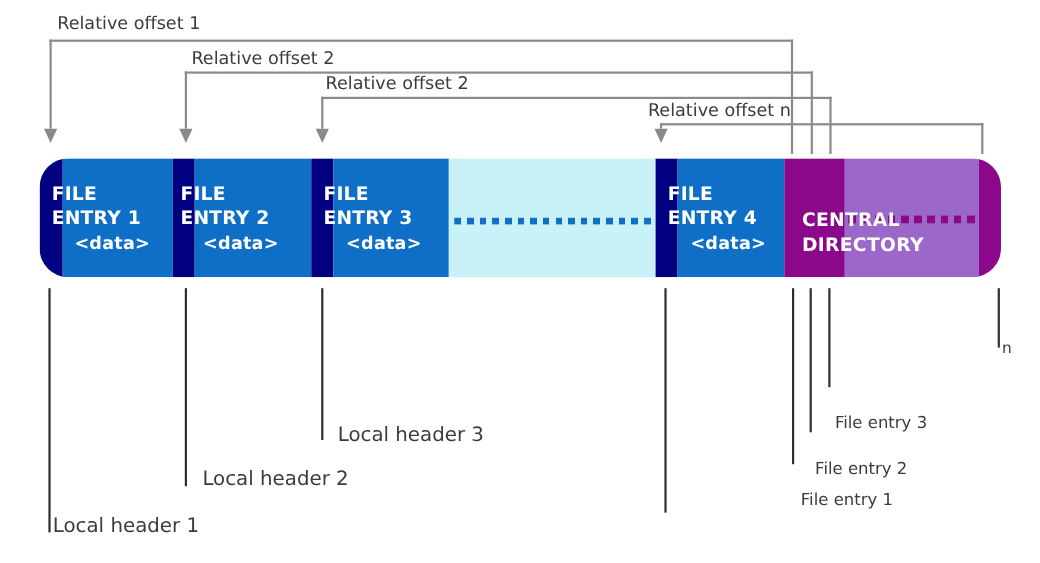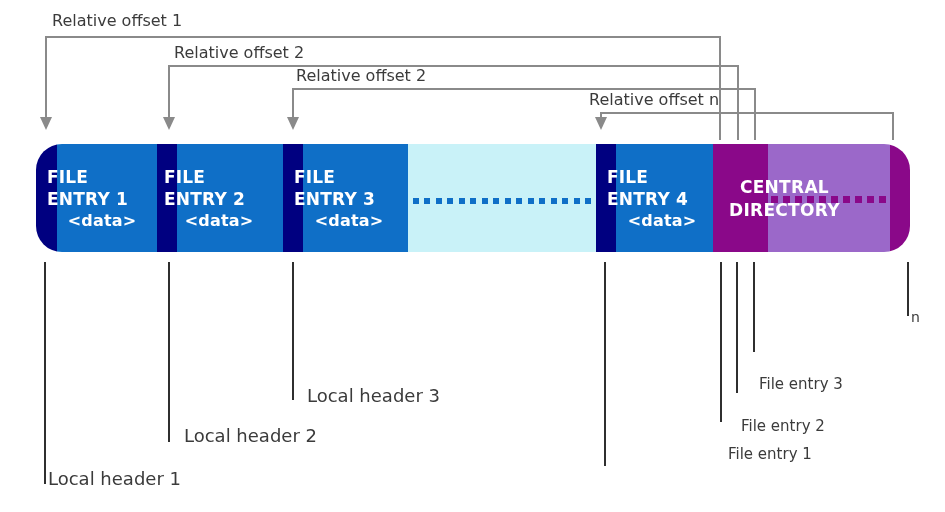--- a/index.html
+++ b/index.html
@@ -26,22 +26,22 @@
   .seg{height:100%;flex:0 0 auto;}
   .seg.navy{background:var(--navy);}  .seg.blue{background:var(--blue);}
   .seg.cyan{background:var(--cyan);}  .seg.magenta{background:var(--magenta);}
   .seg.purple{background:var(--purple);}
   .entry{
     position:absolute;top:166px;width:110px;color:var(--entrytext);
     font-weight:bold;font-size:17px;line-height:22px;letter-spacing:.2px;z-index:3;
   }
   .entry .dataline{display:block;text-align:center;font-size:16px;}
   .cdtext{
-    position:absolute;left:729px;top:176px;color:var(--entrytext);
-    font-weight:bold;font-size:17px;line-height:23px;letter-spacing:.3px;z-index:3;text-align:center;
+    position:absolute;left:729px;top:189px;color:var(--entrytext);
+    font-weight:bold;font-size:17px;line-height:23px;letter-spacing:.3px;z-index:3;
   }
   .dots-cyan{
     position:absolute;left:413px;top:198px;width:181px;height:6px;z-index:2;
     background:repeating-linear-gradient(90deg,var(--blue) 0 6px,transparent 6px 11.5px);
   }
   .dots-purple{
     position:absolute;left:771px;top:196px;width:118px;height:7px;z-index:2;
     background:repeating-linear-gradient(90deg,var(--magenta) 0 7px,transparent 7px 12px);
   }
   .cline{position:absolute;width:2px;background:var(--callout);}

